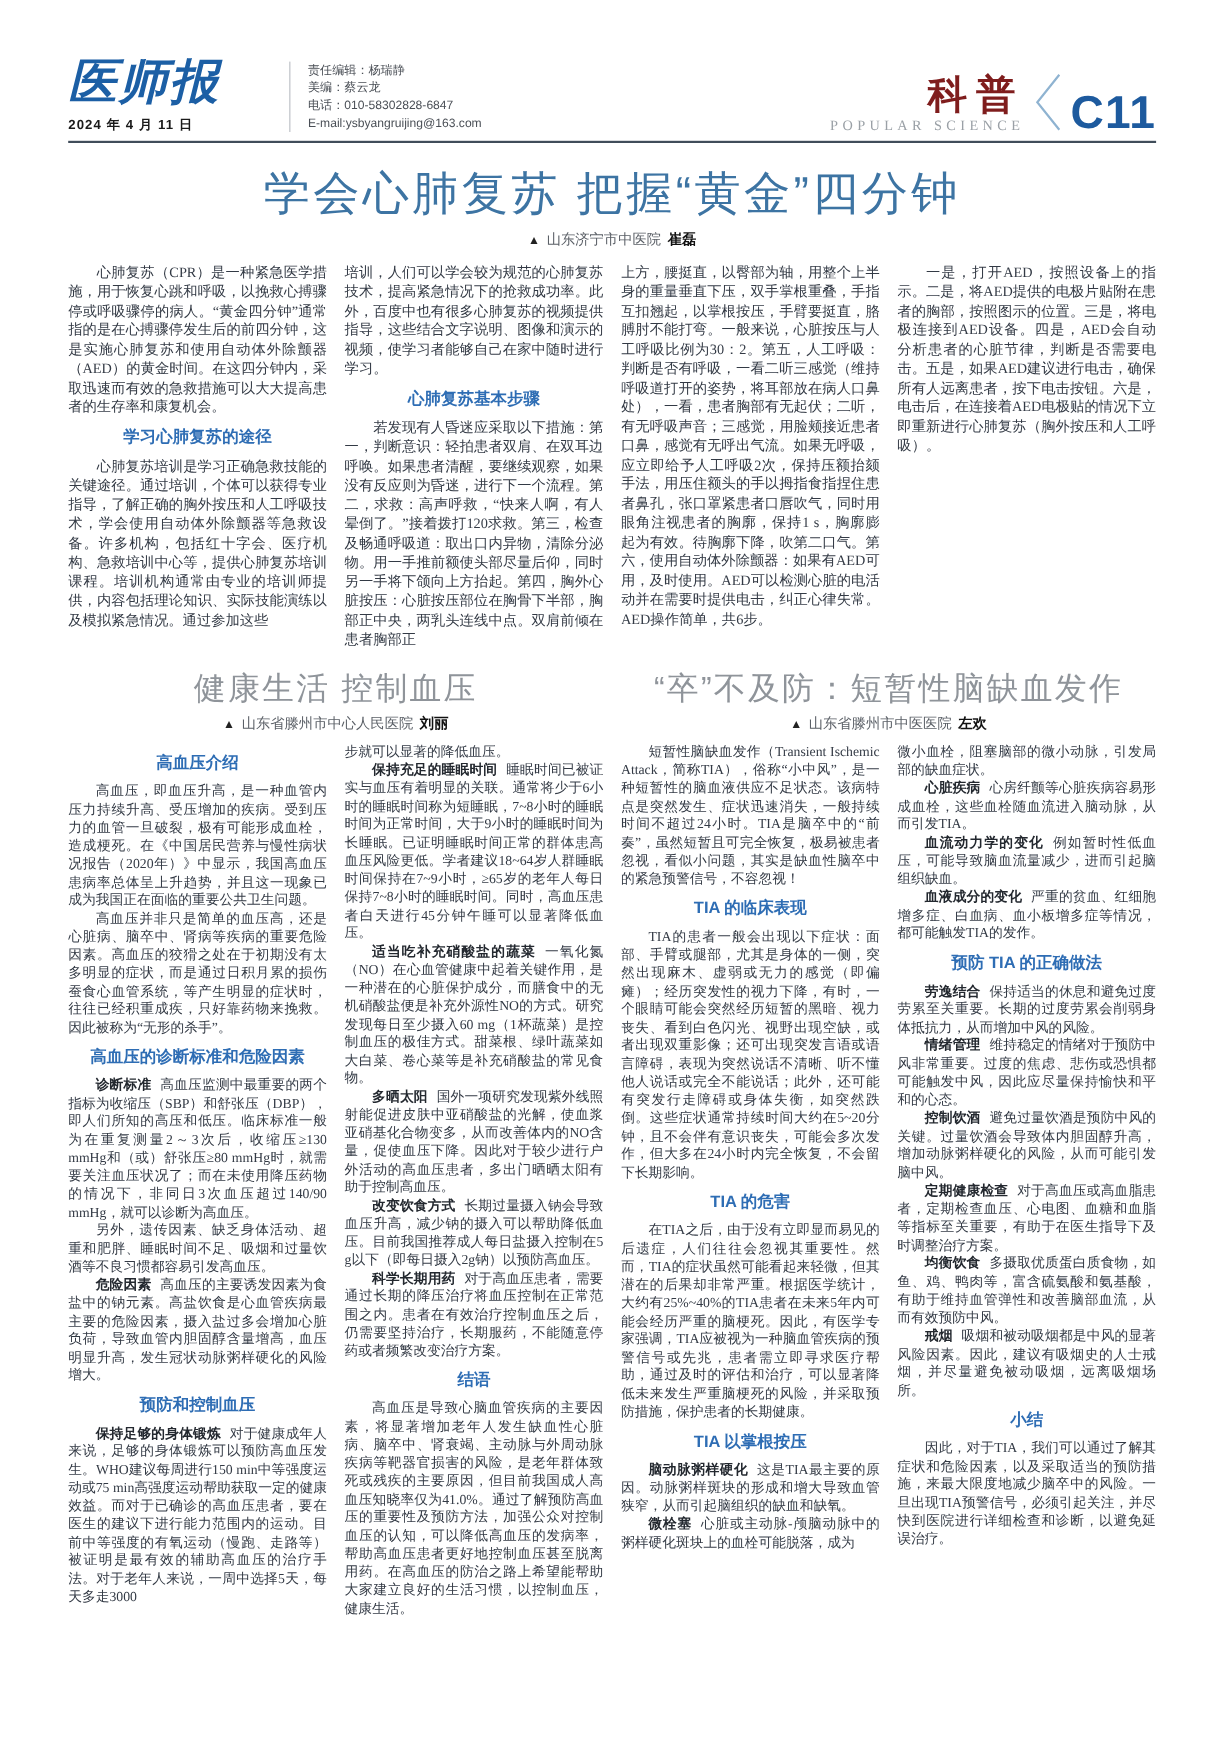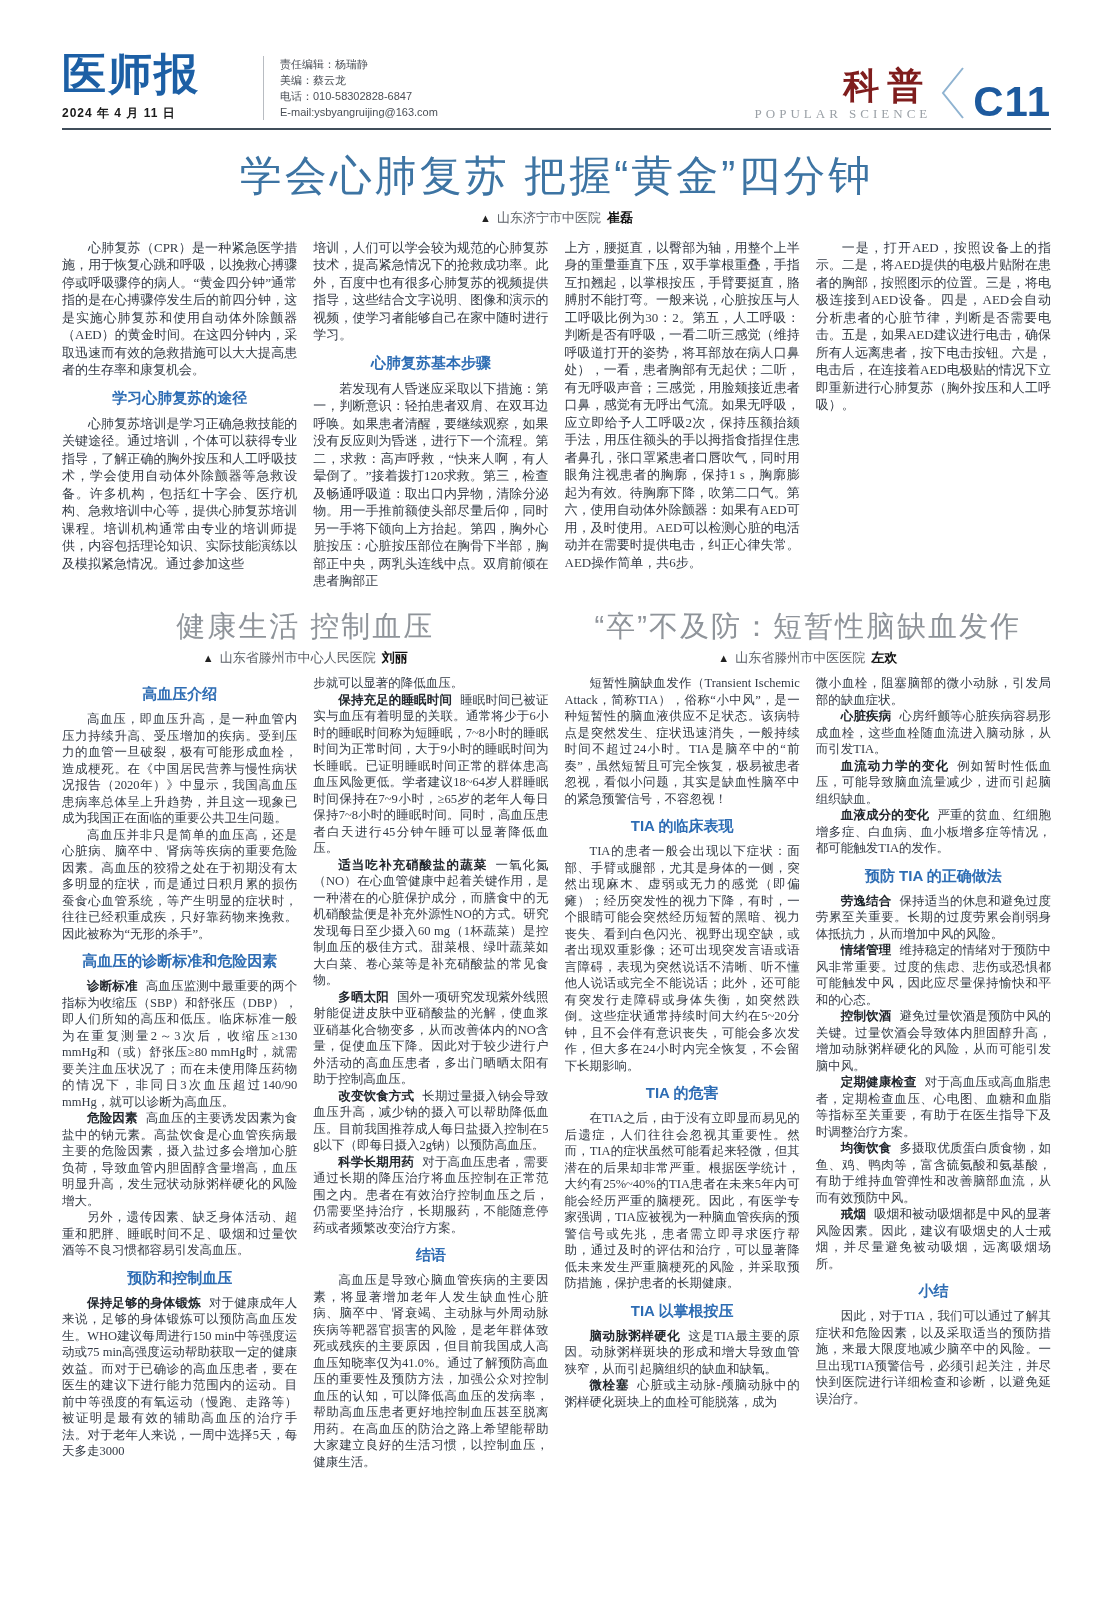--- a/index.html
+++ b/index.html
@@ -9,21 +9,21 @@
     font-family:"Liberation Serif","DejaVu Serif",serif;
     color:#333a45;
     box-sizing:border-box;
     padding:40px 62px 0 62px;
   }
   
   .masthead{display:flex;align-items:flex-end;height:82px;}
   .mh-left{width:195px;flex:0 0 auto;}
   .mh-logo{
     font-family:"Liberation Serif","DejaVu Serif",serif;
-    font-weight:bold;
+    font-weight:bold;font-style:italic;
     font-size:44px;line-height:1;color:#1c5fa5;letter-spacing:2px;
   }
   .mh-date{font-family:"Liberation Sans","DejaVu Sans",sans-serif;
     font-size:12px;font-weight:bold;color:#1a1a1a;margin-top:8px;letter-spacing:1px;}
   .mh-vrule{width:1px;height:64px;background:#b8bcc2;margin:0 16px 2px 6px;flex:0 0 auto;}
   .mh-editors{font-family:"Liberation Sans","DejaVu Sans",sans-serif;
     font-size:11px;line-height:16px;color:#4a4f56;padding-bottom:2px;}
   .mh-spacer{flex:1 1 auto;}
   .mh-right{display:flex;align-items:flex-end;gap:8px;flex:0 0 auto;}
   .mh-section{text-align:right;}
@@ -137,22 +137,22 @@
       <div class="byline">
         <span class="tri">▲</span><span>山东省滕州市中心人民医院</span><span class="aname">刘丽</span>
       </div>
       <div class="cols cols-bottom">
           <div class="col">
             <h3>高血压介绍</h3>
             <p>高血压，即血压升高，是一种血管内压力持续升高、受压增加的疾病。受到压力的血管一旦破裂，极有可能形成血栓，造成梗死。在《中国居民营养与慢性病状况报告（2020年）》中显示，我国高血压患病率总体呈上升趋势，并且这一现象已成为我国正在面临的重要公共卫生问题。</p>
             <p>高血压并非只是简单的血压高，还是心脏病、脑卒中、肾病等疾病的重要危险因素。高血压的狡猾之处在于初期没有太多明显的症状，而是通过日积月累的损伤蚕食心血管系统，等产生明显的症状时，往往已经积重成疾，只好靠药物来挽救。因此被称为“无形的杀手”。</p>
             <h3>高血压的诊断标准和危险因素</h3>
             <p><b>诊断标准</b>高血压监测中最重要的两个指标为收缩压（SBP）和舒张压（DBP），即人们所知的高压和低压。临床标准一般为在重复测量2～3次后，收缩压≥130 mmHg和（或）舒张压≥80 mmHg时，就需要关注血压状况了；而在未使用降压药物的情况下，非同日3次血压超过140/90 mmHg，就可以诊断为高血压。</p>
+            <p>另外，遗传因素、缺乏身体活动、超重和肥胖、睡眠时间不足、吸烟和过量饮酒等不良习惯都容易引发高血压。</p>
             <p><b>危险因素</b>高血压的主要诱发因素为食盐中的钠元素。高盐饮食是心血管疾病最主要的危险因素，摄入盐过多会增加心脏负荷，导致血管内胆固醇含量增高，血压明显升高，发生冠状动脉粥样硬化的风险增大。</p>
-            <p>另外，遗传因素、缺乏身体活动、超重和肥胖、睡眠时间不足、吸烟和过量饮酒等不良习惯都容易引发高血压。</p>
             <h3>预防和控制血压</h3>
             <p><b>保持足够的身体锻炼</b>对于健康成年人来说，足够的身体锻炼可以预防高血压发生。WHO建议每周进行150 min中等强度运动或75 min高强度运动帮助获取一定的健康效益。而对于已确诊的高血压患者，要在医生的建议下进行能力范围内的运动。目前中等强度的有氧运动（慢跑、走路等）被证明是最有效的辅助高血压的治疗手法。对于老年人来说，一周中选择5天，每天多走3000</p>
           </div>
           <div class="col">
             <p class="noindent">步就可以显著的降低血压。</p>
             <p><b>保持充足的睡眠时间</b>睡眠时间已被证实与血压有着明显的关联。通常将少于6小时的睡眠时间称为短睡眠，7~8小时的睡眠时间为正常时间，大于9小时的睡眠时间为长睡眠。已证明睡眠时间正常的群体患高血压风险更低。学者建议18~64岁人群睡眠时间保持在7~9小时，≥65岁的老年人每日保持7~8小时的睡眠时间。同时，高血压患者白天进行45分钟午睡可以显著降低血压。</p>
             <p><b>适当吃补充硝酸盐的蔬菜</b>一氧化氮（NO）在心血管健康中起着关键作用，是一种潜在的心脏保护成分，而膳食中的无机硝酸盐便是补充外源性NO的方式。研究发现每日至少摄入60 mg（1杯蔬菜）是控制血压的极佳方式。甜菜根、绿叶蔬菜如大白菜、卷心菜等是补充硝酸盐的常见食物。</p>
             <p><b>多晒太阳</b>国外一项研究发现紫外线照射能促进皮肤中亚硝酸盐的光解，使血浆亚硝基化合物变多，从而改善体内的NO含量，促使血压下降。因此对于较少进行户外活动的高血压患者，多出门晒晒太阳有助于控制高血压。</p>
             <p><b>改变饮食方式</b>长期过量摄入钠会导致血压升高，减少钠的摄入可以帮助降低血压。目前我国推荐成人每日盐摄入控制在5 g以下（即每日摄入2g钠）以预防高血压。</p>
             <p><b>科学长期用药</b>对于高血压患者，需要通过长期的降压治疗将血压控制在正常范围之内。患者在有效治疗控制血压之后，仍需要坚持治疗，长期服药，不能随意停药或者频繁改变治疗方案。</p>

